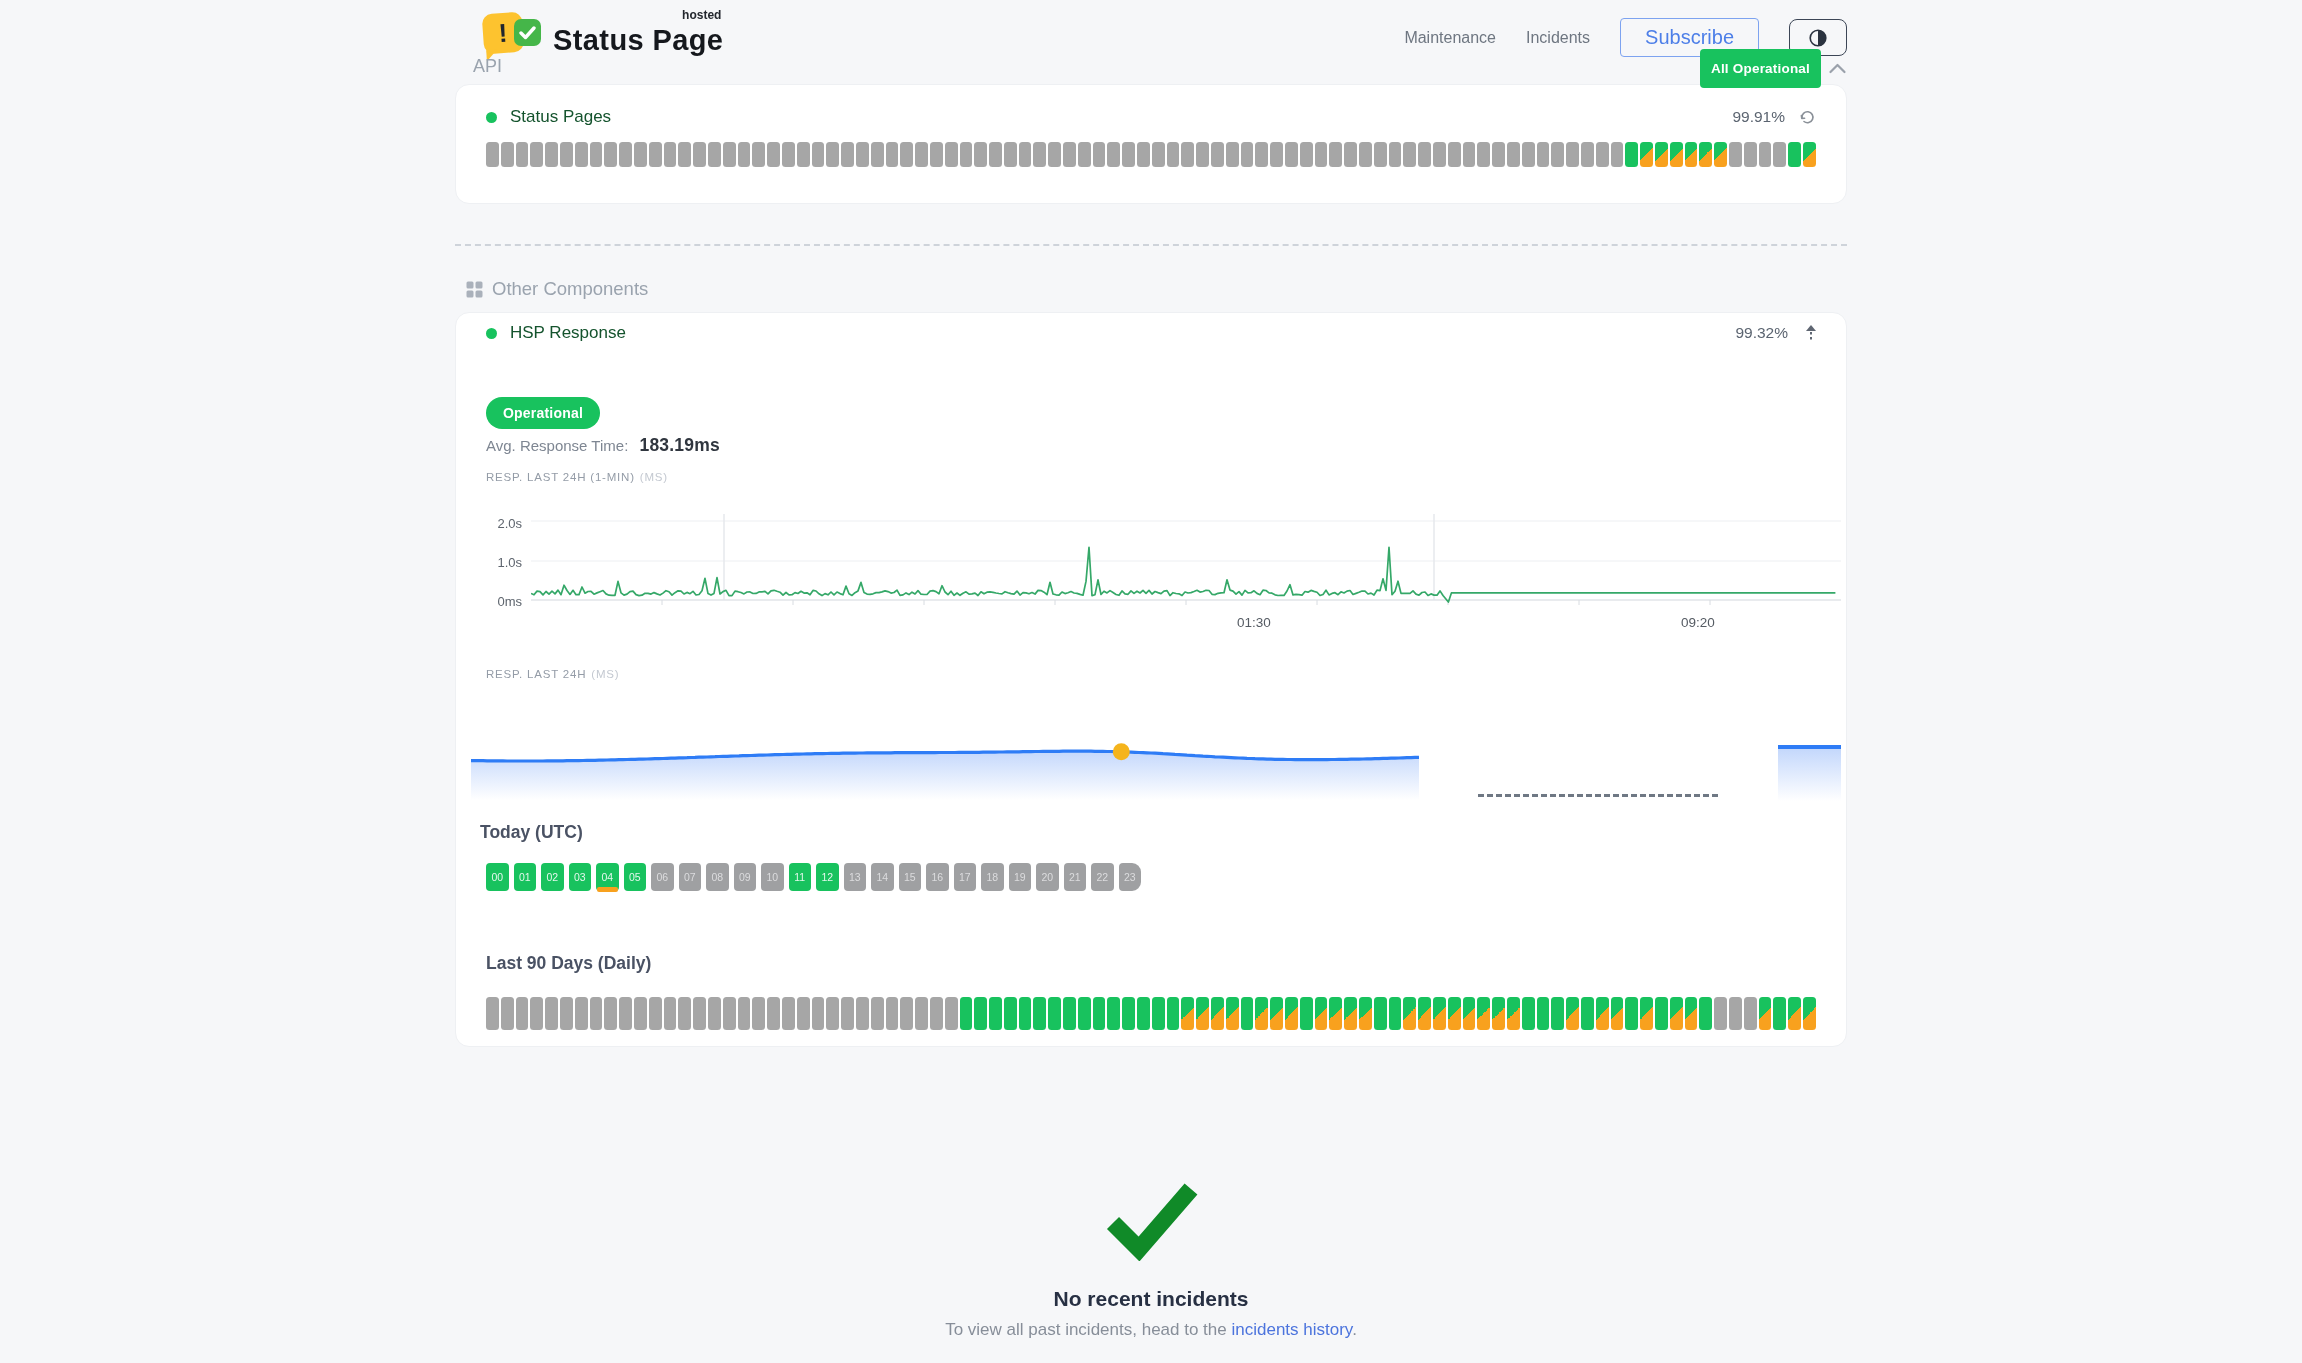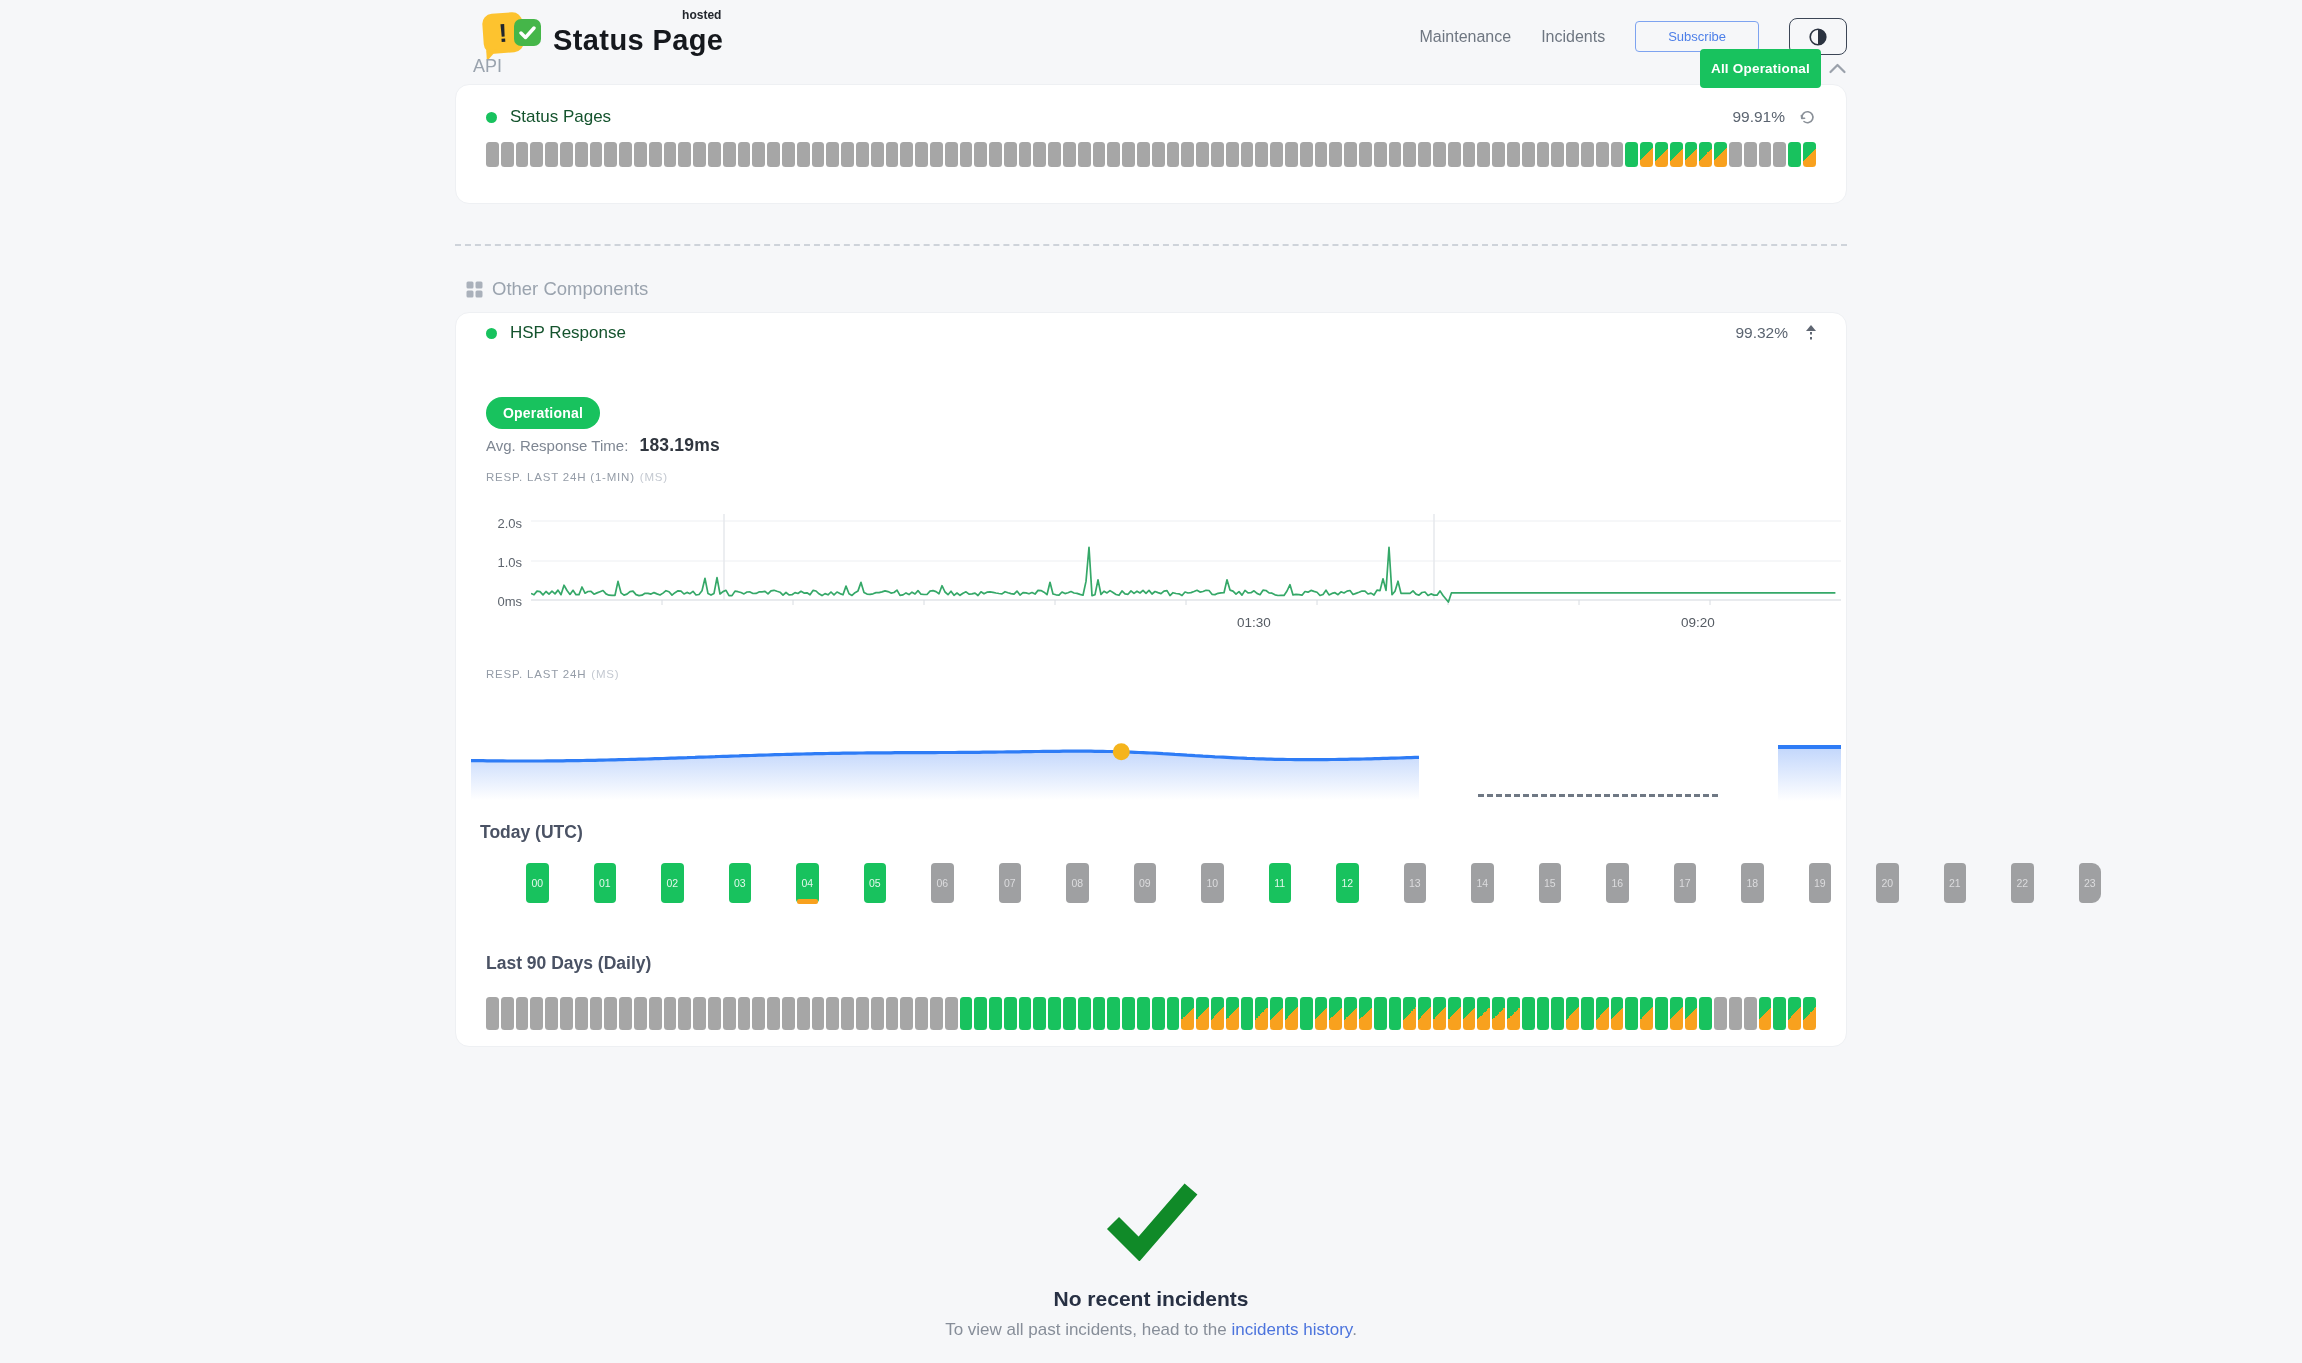--- a/index.html
+++ b/index.html
@@ -20,21 +20,21 @@
   .logo-mark { position: relative; width: 58px; height: 50px; }
   .logo-bubble { position: absolute; left: 0; top: 3px; width: 40px; height: 40px; background: #fdc32f; border-radius: 10px; transform: rotate(-4deg); display: flex; align-items: center; justify-content: center; }
   .logo-bubble:after { content:""; position: absolute; left: 2px; bottom: -7px; width: 0; height: 0; border-left: 11px solid #fdc32f; border-bottom: 11px solid transparent; }
   .logo-excl { color: #21262e; font-size: 26px; font-weight: bold; line-height: 1; }
   .logo-check-sq { position: absolute; right: 0; top: 9px; width: 27px; height: 27px; background: #45b649; border-radius: 7px; display: flex; align-items: center; justify-content: center; }
   .brand-text { position: relative; padding-top: 10px; }
   .brand-name { font-size: 29px; font-weight: bold; color: #15181d; letter-spacing: 0.4px; }
   .hosted { position: absolute; top: -6px; right: 2px; font-size: 12px; font-weight: bold; color: #23272e; }
   nav { display: flex; align-items: center; gap: 30px; padding-top: 8px; }
   .nav-link { font-size: 16px; color: #6e7681; text-decoration: none; cursor: pointer; }
-  .btn-subscribe { font-family: inherit; font-size: 13px; color: #4d7fe8; background: transparent; border: 1.5px solid #7da3f0; border-radius: 4px; padding: 7px 32px; cursor: pointer; }
+  .btn-subscribe { font-family: inherit; font-size: 20px; color: #4d7fe8; background: transparent; border: 1.5px solid #7da3f0; border-radius: 4px; padding: 7px 24px; cursor: pointer; }
   .btn-theme { background: transparent; border: 1.5px solid #3c4656; border-radius: 8px; width: 58px; height: 37px; display: flex; align-items: center; justify-content: center; cursor: pointer; }
 
   .status-float { position: absolute; top: 49px; left: 0; width: 100%; z-index: 5; }
   .status-float .inner { width: 1392px; margin: 0 auto; display: flex; justify-content: flex-end; align-items: center; gap: 7px; }
   .badge-operational { background: #18c25e; color: #fff; font-size: 13.5px; font-weight: bold; padding: 12px 11px; border-radius: 4px; letter-spacing: 0.2px; }
 
   
   .sec-label { font-size: 18px; color: #9aa3ae; margin: 0 0 7px 18px; }
   .card { background: #fff; border: 1px solid #eef0f3; border-radius: 14px; width: 1392px; }
   .card-api { height: 120px; padding: 22px 30px 0 30px; }
@@ -65,21 +65,21 @@
   .cl-2 { left: 30px; top: 355px; }
   .ytick { left: 14px; width: 52px; text-align: right; font-size: 13px; color: #5d646d; }
   .xtick { top: 302px; width: 70px; text-align: center; font-size: 13.5px; color: #555b63; }
   .c1-wrap { left: 75px; top: 196px; width: 1310px; height: 100px; }
   .c2-wrap { left: 15px; top: 392px; width: 948px; height: 95px; }
   .c2-frag { left: 1322px; top: 432px; width: 63px; height: 56px; border-top: 4px solid #2e7cf6; background: linear-gradient(180deg, rgba(60,125,245,0.30), rgba(60,125,245,0)); }
   .c2-dashed { left: 1022px; top: 481px; width: 240px; border-top: 3px dashed #6f7884; }
   .sub-title { font-size: 17.5px; font-weight: bold; color: #4a5264; }
   .today-title { left: 24px; top: 509px; }
   .hours { left: 30px; top: 550px; display: flex; gap: 5px; }
-  .hr { position: relative; width: 22.5px; height: 40px; border-radius: 4px; display: flex; align-items: center; justify-content: center; font-size: 10.5px; color: rgba(255,255,255,0.88); margin-left: 40px; }
+  .hr { position: relative; width: 22.5px; height: 28px; border-radius: 4px; display: flex; align-items: center; justify-content: center; font-size: 10.5px; color: rgba(255,255,255,0.88); }
   .hr:last-child { border-radius: 4px 9px 9px 4px; }
   .hr-u { background: #18c25e; }
   .hr-n { background: #9fa0a2; color: #dcdcde; }
   .hr .sub { position: absolute; left: 1px; right: 1px; bottom: -1px; height: 5px; background: #f8a11e; border-radius: 2px; }
   .daily-title { left: 30px; top: 640px; }
   .strip-90 { left: 30px; right: 30px; top: 669px; height: 33px; display: flex; gap: 2px; }
   .strip-90 .bar { border-radius: 3.5px; }
 
   
   .incidents { text-align: center; margin-top: 128px; }

